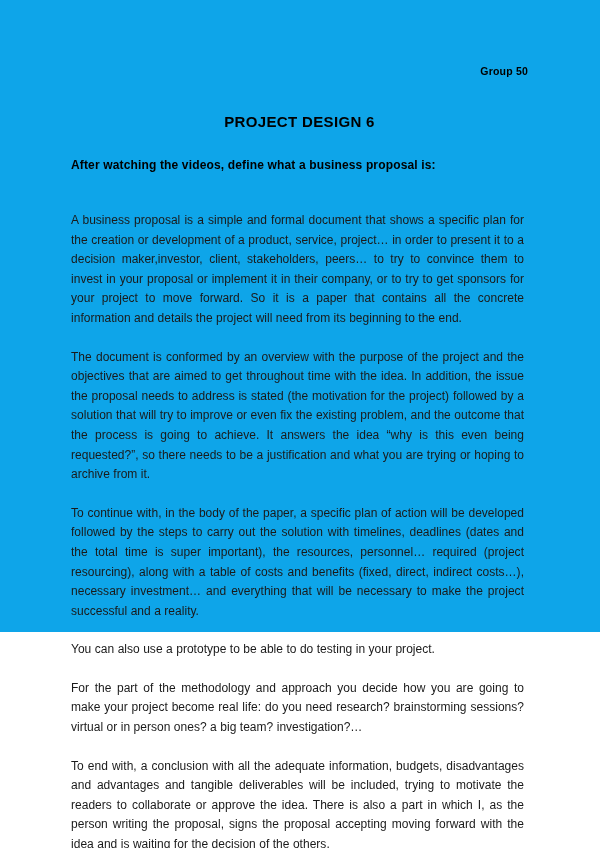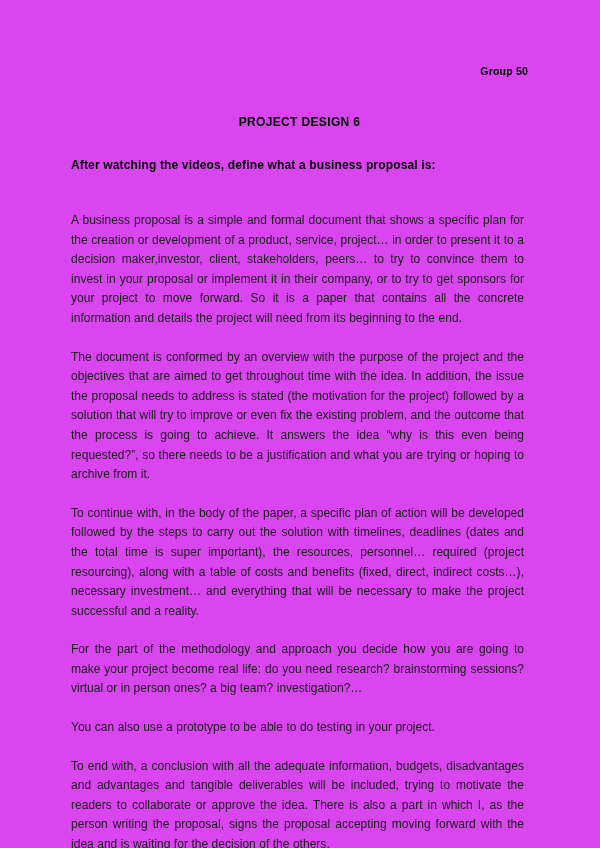--- a/index.html
+++ b/index.html
@@ -12,22 +12,22 @@
     background: #ffffff;
     font-family: "Liberation Sans", sans-serif;
     color: #000000;
     -webkit-font-smoothing: antialiased;
     overflow: hidden;
   }
 
   .page {
     position: relative;
     width: 600px;
-    height: 848px;
-    background: #d946ef;
+    height: 632px;
+    background: #0ea5e9;
     box-sizing: border-box;
   }
 
   
   .content {
     position: absolute;
     left: 71px;
     top: 0;
     width: 457px;
   }
@@ -36,21 +36,21 @@
     text-align: right;
     font-size: 10.5px;
     font-weight: bold;
     letter-spacing: 0.2px;
     margin-top: 65px;
     line-height: 13px;
   }
 
   .doc-title {
     text-align: center;
-    font-size: 12px;
+    font-size: 15px;
     font-weight: bold;
     letter-spacing: 0.35px;
     margin-top: 37px;
     line-height: 14px;
   }
 
   .section-question {
     text-align: left;
     font-size: 12px;
     font-weight: bold;
@@ -94,21 +94,21 @@
     <div class="section-question">After watching the videos, define what a business proposal is:</div>
 
     <div class="body-block">
 
       <p class="para">A business proposal is a simple and formal document that shows a specific plan for the creation or development of a product, service, project… in order to present it to a decision maker,investor, client, stakeholders, peers…  to try to convince them to invest in your proposal or implement it in their company, or to try to get sponsors for your project to move forward. So it is a paper that contains all the concrete information and details the project will need from its beginning to the end.</p>
 
       <p class="para">The document is conformed by an overview with the purpose of the project and the objectives that are aimed to get throughout time with the idea. In addition, the issue the proposal needs to address is stated (the motivation for the project) followed by a solution that will try to improve or even fix the existing problem, and the outcome that the process is going to achieve. It answers the idea “why is this even being requested?”, so there needs to be a justification and what you are trying or hoping to archive from it.</p>
 
       <p class="para"><span>To continue with, in the body of the paper, a specific plan of action will be developed followed by the steps to carry out the solution with timelines, deadlines (dates and the total time is super important), the resources, personnel… required (</span><span class="u">project resourcing</span><span>), along with a table of costs and benefits (fixed, direct, indirect costs…), necessary investment… and everything that will be necessary to make the project successful and a reality.</span></p>
 
+      <p class="para"><span>You can also use a </span><span class="u">prototype</span><span> to be able to do testing in your project.</span></p>
+
       <p class="para">For the part of the methodology and approach you decide how you are going to make your project become real life: do you need research? brainstorming sessions? virtual or in person ones? a big team? investigation?…</p>
-
-      <p class="para"><span>You can also use a </span><span class="u">prototype</span><span> to be able to do testing in your project.</span></p>
 
       <p class="para"><span>To end with, a conclusion with all the adequate information, budgets, disadvantages and advantages and tangible </span><span class="u">deliverables</span><span> will be included, trying to motivate the readers to collaborate or approve the idea. There is also a part in which I, as the person writing the proposal, signs the proposal accepting moving forward with the idea and is waiting for the decision of the others.</span></p>
 
     </div>
   </div>
 </div>
 
 </body></html>

